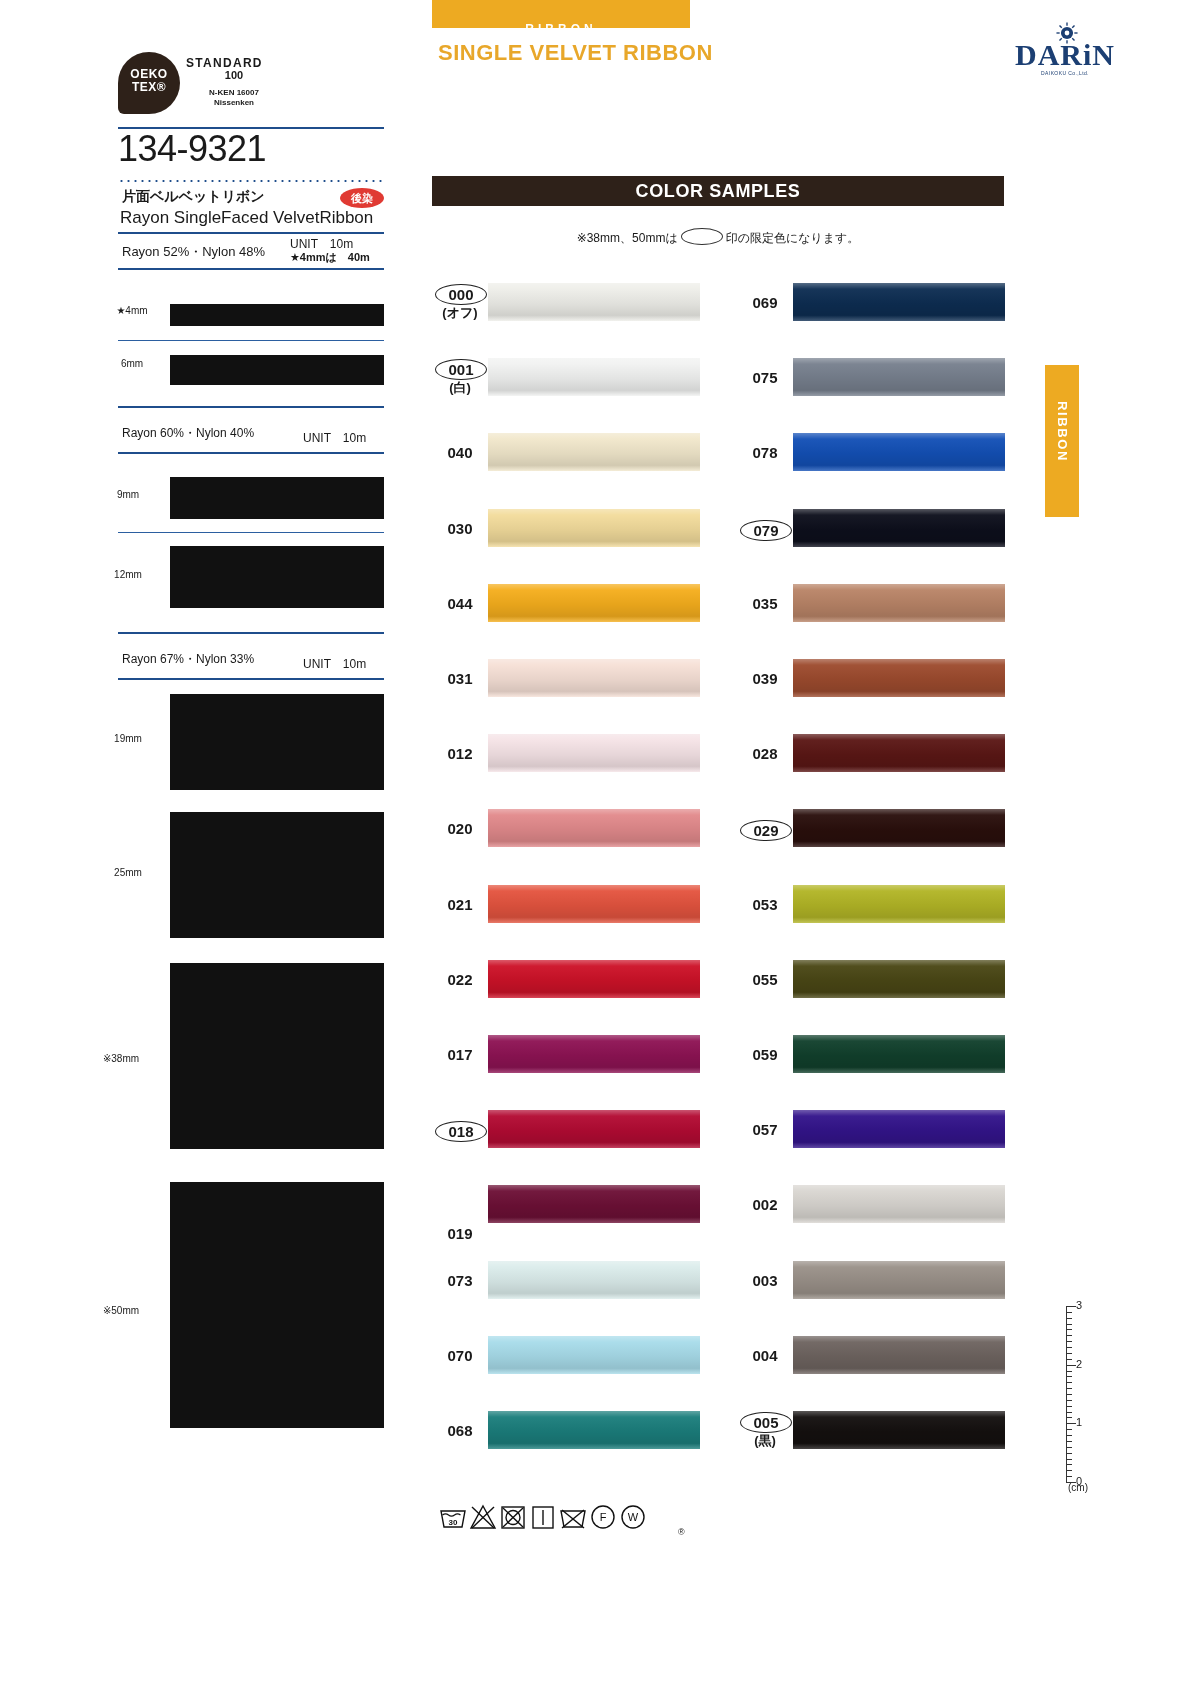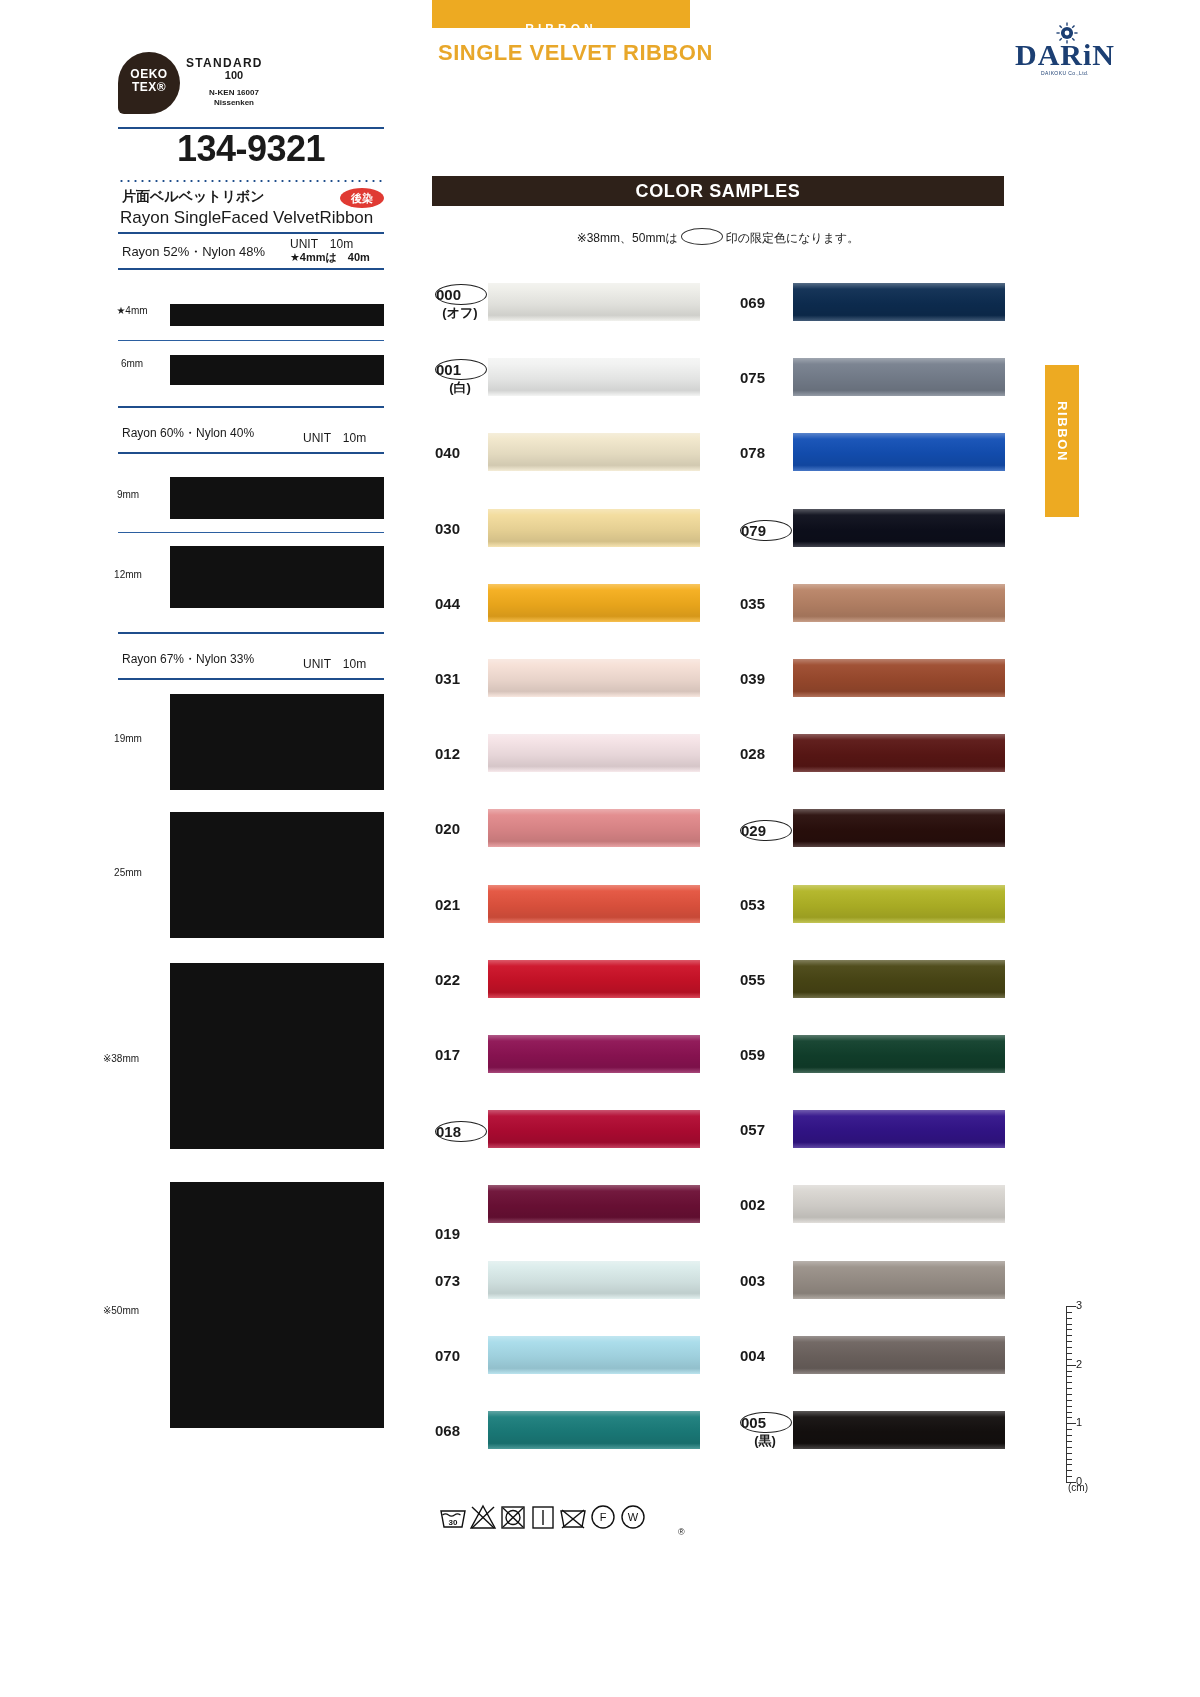--- a/index.html
+++ b/index.html
@@ -35,22 +35,22 @@
   .std2{position:absolute;left:186px;top:69px;width:96px;text-align:center;font-size:11px;font-weight:bold;}
   .std3{position:absolute;left:186px;top:88px;width:96px;text-align:center;font-size:8px;font-weight:bold;}
   .std4{position:absolute;left:186px;top:98px;width:96px;text-align:center;font-size:8px;font-weight:bold;}
 
   .rule-blue{position:absolute;background:#1f4e8c;height:2px;}
   .rule-blue.thin{height:1px;background:#2b5ea0;}
   .rule-dots{position:absolute;height:2px;
     background-image:radial-gradient(circle,#1f4e8c 1px,transparent 1.2px);
     background-size:7px 2px;background-repeat:repeat-x;}
 
-  .code-no{position:absolute;left:118px;top:128px;width:266px;text-align:center;
-    font-size:36px;font-weight:bold;letter-spacing:-.5px;}
+  .code-no{position:absolute;left:118px;top:128px;width:266px;
+    font-size:36px;font-weight:normal;letter-spacing:-.5px;}
   .jp-name{position:absolute;left:122px;top:188px;font-size:14px;font-weight:bold;}
   .en-name{position:absolute;left:120px;top:208px;font-size:17px;}
   .atozome{position:absolute;left:340px;top:188px;width:44px;height:20px;border-radius:50%;
     background:#e03a33;color:#fff;font-size:11px;font-weight:bold;text-align:center;line-height:20px;}
   .comp1{position:absolute;left:122px;top:243px;font-size:13px;}
   .unit1a{position:absolute;left:290px;top:236px;font-size:12px;}
   .unit1b{position:absolute;left:290px;top:250px;font-size:11px;font-weight:bold;}
 
   .comp2{position:absolute;left:122px;top:425px;font-size:12px;}
   .unit2{position:absolute;left:303px;top:430px;font-size:12px;}
@@ -60,21 +60,21 @@
   .wlabel{position:absolute;font-size:10px;text-align:center;}
   .wsw{position:absolute;background:#111;}
 
   
   .cs-head{position:absolute;left:432px;top:176px;width:572px;height:30px;background:#2e2119;}
   .cs-head span{display:block;text-align:center;line-height:30px;color:#fff;
     font-size:18px;font-weight:bold;letter-spacing:.6px;}
   .cs-note{position:absolute;left:432px;top:228px;width:572px;text-align:center;font-size:12px;}
   .cs-note .ovalmark{display:inline-block;width:40px;height:15px;border:1.2px solid #333;
     border-radius:50%;vertical-align:-3px;margin:0 3px;}
-  .swcode{position:absolute;font-size:15px;font-weight:bold;}
+  .swcode{position:absolute;font-size:15px;font-weight:bold;text-align:center;}
   .swcode.oval{border:1.4px solid #222;border-radius:50%;padding:1px 0;}
   .swsub{position:absolute;font-size:13px;font-weight:bold;text-align:center;}
   .swatch{position:absolute;height:38px;width:212px;}
   .swatch::after{content:"";position:absolute;left:0;right:0;top:0;bottom:0;
     background:linear-gradient(to bottom,rgba(255,255,255,.30) 0%,rgba(255,255,255,.04) 16%,
       rgba(0,0,0,.06) 55%,rgba(0,0,0,.13) 85%,rgba(255,255,255,.22) 100%);}
 
   
   .tab{position:absolute;left:1045px;top:365px;width:34px;height:152px;background:#edaa22;}
   .tab span{position:absolute;left:-59px;top:59px;width:152px;text-align:center;

